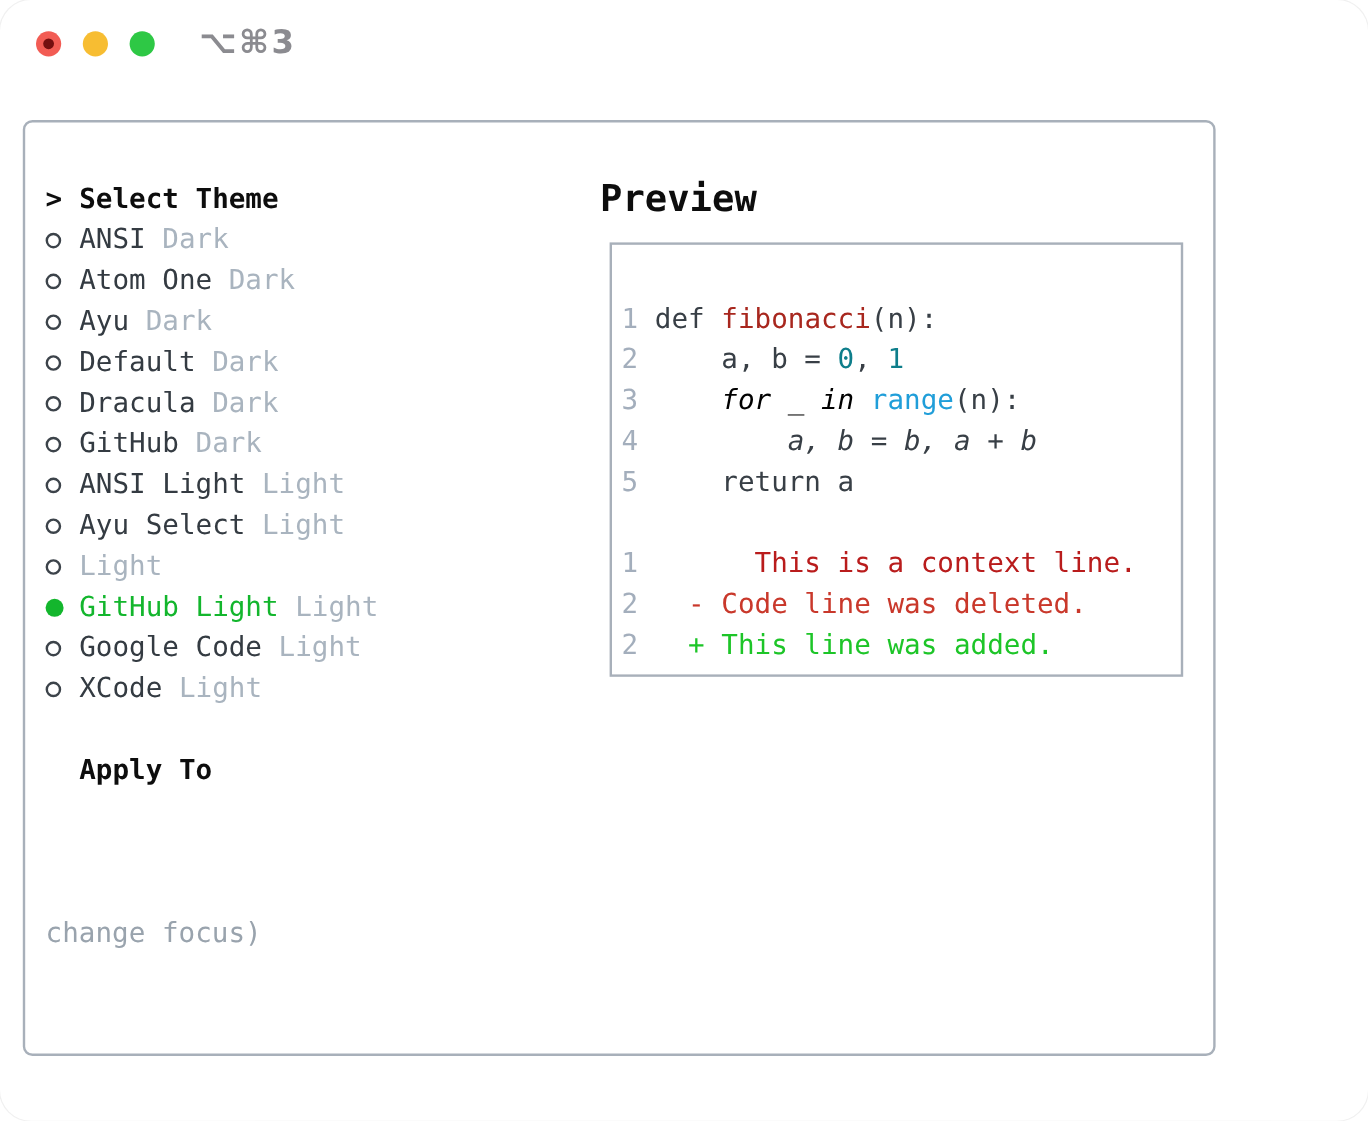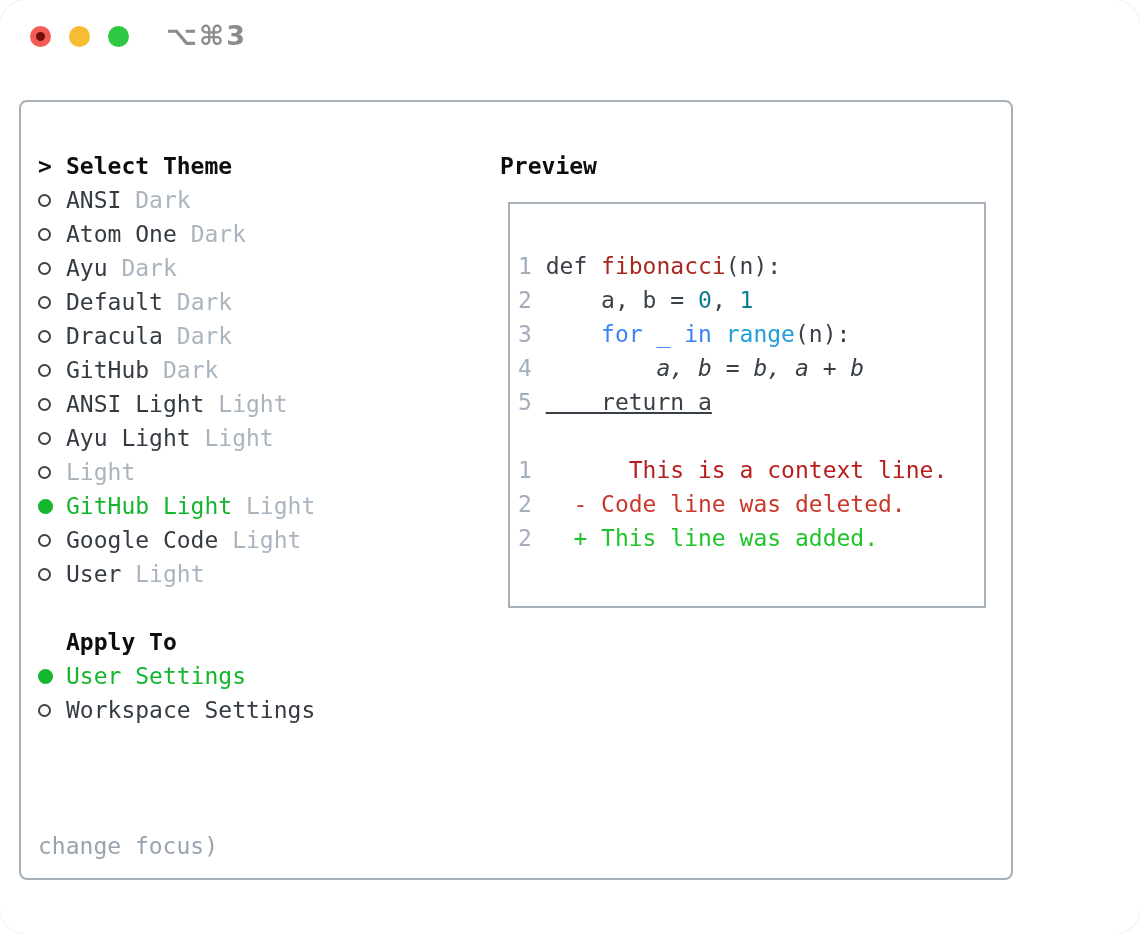--- a/index.html
+++ b/index.html
@@ -48,24 +48,24 @@
   .bullet.sel {
     width: 15px; height: 15px; border: 0;
     background: var(--selected-green, #13b62d); margin: 1px 13px 0 0;
   }
   .variant { color: var(--variant-text, #a9b4bf); }
   .spacer { height: 34px; }
   .hint { font-size: 23px; line-height: 34px; white-space: pre; color: var(--hint-text, #99a3ad); }
   
   .preview-title {
     position: absolute; left: 479px; top: 47px; height: 34px; line-height: 34px;
-    font-size: 23px; font-weight: bold; color: var(--header-text, #0d0d0d);
+    font-size: 31px; font-weight: bold; color: var(--header-text, #0d0d0d);
   }
   .preview-box {
-    position: absolute; left: 487px; top: 100px; width: 478px; height: 406px;
+    position: absolute; left: 487px; top: 100px; width: 478px; height: 362px;
     border: 2px solid var(--panel-border, #a8b0ba); box-sizing: border-box;
     padding: 45px 6px 0 8px; background: #fff;
   }
   .pline { height: 34px; line-height: 34px; font-size: 23px; white-space: pre; }
   .pnum { display: inline-block; width: 2ch; color: var(--line-number, #a3aebc); }
 </style>
 </head>
 <body>
 
 <div class="window">
@@ -85,52 +85,48 @@
       </div>
 
       <div id="theme-list">
           <div class="row"><span class="bullet"></span><span>ANSI </span><span class="variant">Dark</span></div>
           <div class="row"><span class="bullet"></span><span>Atom One </span><span class="variant">Dark</span></div>
           <div class="row"><span class="bullet"></span><span>Ayu </span><span class="variant">Dark</span></div>
           <div class="row"><span class="bullet"></span><span>Default </span><span class="variant">Dark</span></div>
           <div class="row"><span class="bullet"></span><span>Dracula </span><span class="variant">Dark</span></div>
           <div class="row"><span class="bullet"></span><span>GitHub </span><span class="variant">Dark</span></div>
           <div class="row"><span class="bullet"></span><span>ANSI Light </span><span class="variant">Light</span></div>
-          <div class="row"><span class="bullet"></span><span>Ayu Light </span><span class="variant">Light</span></div>
+          <div class="row"><span class="bullet"></span><span>Ayu Select </span><span class="variant">Light</span></div>
           <div class="row"><span class="bullet"></span><span class="variant">Light</span></div>
           <div class="row"><span class="bullet sel"></span><span style="color: rgb(19, 182, 45);">GitHub Light </span><span class="variant">Light</span></div>
           <div class="row"><span class="bullet"></span><span>Google Code </span><span class="variant">Light</span></div>
-          <div class="row"><span class="bullet"></span><span>User </span><span class="variant">Light</span></div>
+          <div class="row"><span class="bullet"></span><span>XCode </span><span class="variant">Light</span></div>
         </div>
 
       <div class="spacer"></div>
 
       <div class="row">
         <span class="slot"></span><span class="apply-hdr">Apply To</span>
       </div>
 
-      <div id="apply-list">
-          <div class="row"><span class="bullet sel"></span><span style="color: rgb(19, 182, 45);">User Settings</span></div>
-          <div class="row"><span class="bullet"></span><span>Workspace Settings</span></div>
-        </div>
 
       <div class="spacer"></div>
 
       <div class="hint">
         <div>change focus)</div>
       </div>
     </div>
 
     <div class="preview-title">Preview</div>
     <div class="preview-box" id="preview-box">
         <div class="pline"><span class="pnum">1</span><span style="color: rgb(56, 63, 70);">def </span><span style="color: rgb(168, 39, 30);">fibonacci</span><span style="color: rgb(56, 63, 70);">(n):</span></div>
         <div class="pline"><span class="pnum">2</span><span style="color: rgb(56, 63, 70);">    a, b = </span><span style="color: rgb(14, 126, 139);">0</span><span style="color: rgb(56, 63, 70);">, </span><span style="color: rgb(14, 126, 139);">1</span></div>
-        <div class="pline"><span class="pnum">3</span><span style="color: #3b82f6;">    for _ in </span><span style="color: rgb(32, 158, 217);">range</span><span style="color: rgb(56, 63, 70);">(n):</span></div>
+        <div class="pline"><span class="pnum">3</span><span style="color: #000000; font-style: italic;">    for _ in </span><span style="color: rgb(32, 158, 217);">range</span><span style="color: rgb(56, 63, 70);">(n):</span></div>
         <div class="pline"><span class="pnum">4</span><span style="color: rgb(56, 63, 70); font-style: italic;">        a, b = b, a + b</span></div>
-        <div class="pline"><span class="pnum">5</span><span style="color: rgb(56, 63, 70); text-decoration: underline;">    return a</span></div>
+        <div class="pline"><span class="pnum">5</span><span style="color: rgb(56, 63, 70);">    return a</span></div>
         <div class="pline"><span class="pnum"></span></div>
         <div class="pline"><span class="pnum">1</span><span style="color: #b91c1c;">      This is a context line.</span></div>
         <div class="pline"><span class="pnum">2</span><span style="color: rgb(201, 56, 43);">  - Code line was deleted.</span></div>
         <div class="pline"><span class="pnum">2</span><span style="color: rgb(29, 197, 40);">  + This line was added.</span></div>
       </div>
 
   </div>
 </div>
 
 </body></html>

